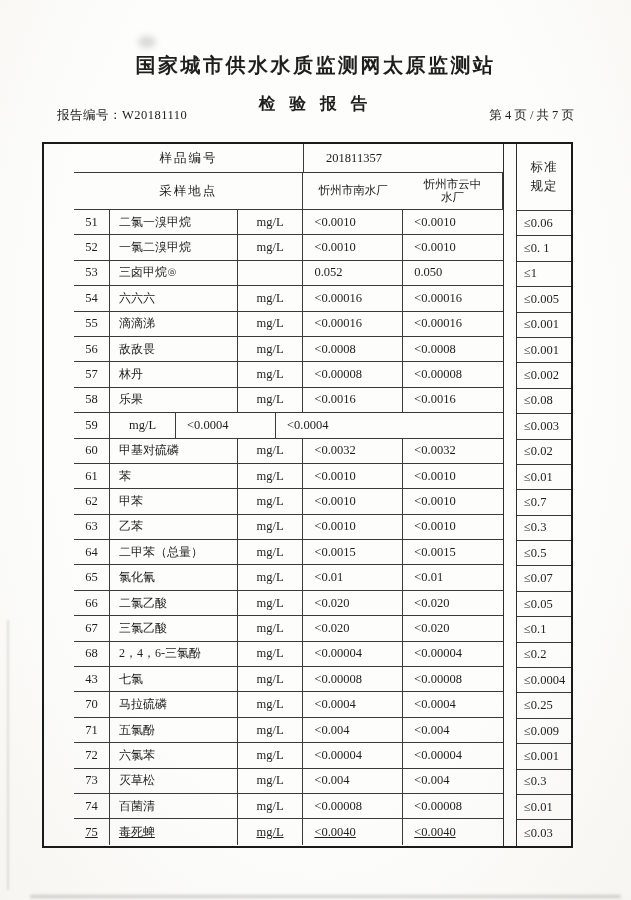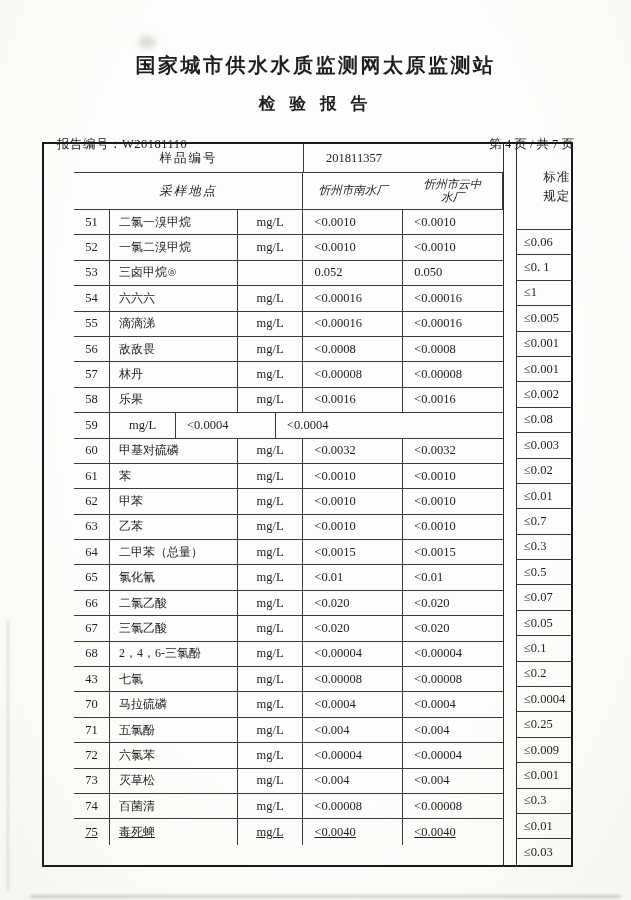--- a/index.html
+++ b/index.html
@@ -33,21 +33,21 @@
 
   .org-title{
     position:absolute;top:52px;left:0;width:100%;
     text-align:center;font-size:20px;font-weight:bold;letter-spacing:2.5px;
   }
   .report-title{
     position:absolute;top:93px;left:0;width:100%;
     text-align:center;font-size:16.5px;font-weight:bold;letter-spacing:5px;
   }
   .meta-row{
-    position:absolute;top:136px;left:57px;width:517px;
+    position:absolute;top:107px;left:57px;width:517px;
     display:flex;justify-content:space-between;
     font-size:12.5px;
   }
   .meta-left span{letter-spacing:0.5px;}
 
   
   .table-wrap{
     position:absolute;left:42px;top:142px;width:531px;
     display:flex;
     border:2px solid #1a1a1a;
@@ -55,21 +55,21 @@
     background:transparent;
     padding-left:30px;
   }
   .table-wrap *{box-sizing:border-box;}
   .main-table{width:430px;border-right:1px solid #2c2c2c;}
   .gap-col{width:12px;}
   .std-col{flex:1;border-left:1px solid #2c2c2c;}
 
   .hrow{display:flex;border-bottom:1px solid #3a3a3a;}
   .hrow-1{height:29px;}
-  .hrow-2{height:37px;font-style:italic;}
+  .hrow-2{height:37px;}
   .hcell{
     display:flex;align-items:center;justify-content:center;
     font-size:12.5px;text-align:center;line-height:1.15;
   }
   .h-merged{width:230px;border-right:1px solid #3a3a3a;letter-spacing:2px;}
   .h-s1{width:100px;border-right:1px solid #3a3a3a;}
   .h-s2{width:100px;}
   .site-wrap{width:62px;margin:0 auto;font-size:11.5px;}
   .site-wide{width:90px;margin:0 auto;font-size:11.5px;}
 
@@ -80,22 +80,22 @@
     font-size:12.5px;white-space:nowrap;overflow:hidden;
   }
   .c-no{width:36px;justify-content:center;border-right:1px solid #3a3a3a;}
   .c-name{width:128px;padding-left:9px;border-right:1px solid #3a3a3a;font-size:12px;}
   .c-name sup{font-size:8px;line-height:0;margin-left:1px;}
   .c-unit{width:66px;justify-content:center;border-right:1px solid #3a3a3a;}
   .c-v{width:100px;padding-left:11px;}
   .c-v1{border-right:1px solid #3a3a3a;}
 
   .std-header{
-    height:86px;border-bottom:1px solid #3a3a3a;
-    display:flex;align-items:center;justify-content:flex-end;
+    height:67px;border-bottom:1px solid #3a3a3a;
+    display:flex;align-items:center;justify-content:center;
     font-size:12.5px;line-height:1.5;
   }
   .std-label{width:2.3em;text-align:center;letter-spacing:1px;}
   .std-cell{
     height:25.4px;border-bottom:1px solid #3a3a3a;
     display:flex;align-items:center;padding-left:7px;
     font-size:12.5px;white-space:nowrap;
   }
   .std-cell:last-child{border-bottom:none;}
 </style>

